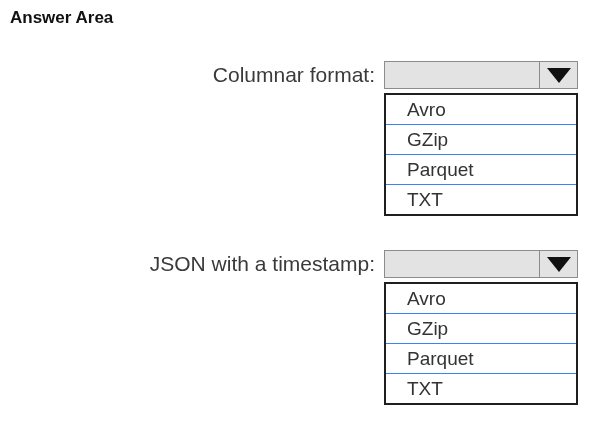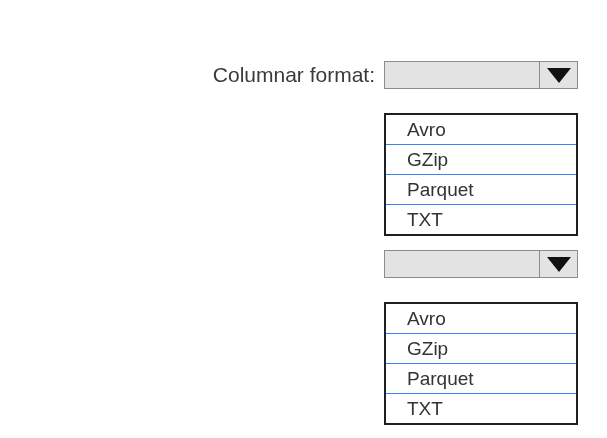--- a/index.html
+++ b/index.html
@@ -78,21 +78,20 @@
   .dd-list {
     position: absolute;
     left: 384px;
     width: 194px;
     height: 123px;
     box-sizing: border-box;
     background: #ffffff;
     border: 2px solid #1f1f1f;
     display: flex;
     flex-direction: column;
-    margin-top: 20px;
   }
   .dd-option {
     flex: 1 1 0;
     display: flex;
     align-items: center;
     padding-left: 21px;
     font-size: 19px;
     color: #333333;
     cursor: pointer;
   }
@@ -105,37 +104,39 @@
   #list-1   { top: 93px; }
   #label-2  { top: 250px; }
   #select-2 { top: 250px; }
   #list-2   { top: 282px; }
 </style>
 </head>
 <body>
 
 <div id="screen">
 
+  <div class="title">Answer Area</div>
 
   <div id="label-1" class="dd-label">Columnar format:</div>
 
   <div id="select-1" class="dd-select">
     <span class="dd-value"></span>
     <span class="dd-arrow-btn">
       <span class="caret"></span>
     </span>
   </div>
 
   <div id="list-1" class="dd-list">
     <div class="dd-option">Avro</div>
     <div class="dd-option">GZip</div>
     <div class="dd-option">Parquet</div>
     <div class="dd-option">TXT</div>
   </div>
 
+  <div id="label-2" class="dd-label">JSON with a timestamp:</div>
 
   <div id="select-2" class="dd-select">
     <span class="dd-value"></span>
     <span class="dd-arrow-btn">
       <span class="caret"></span>
     </span>
   </div>
 
   <div id="list-2" class="dd-list">
     <div class="dd-option">Avro</div>

